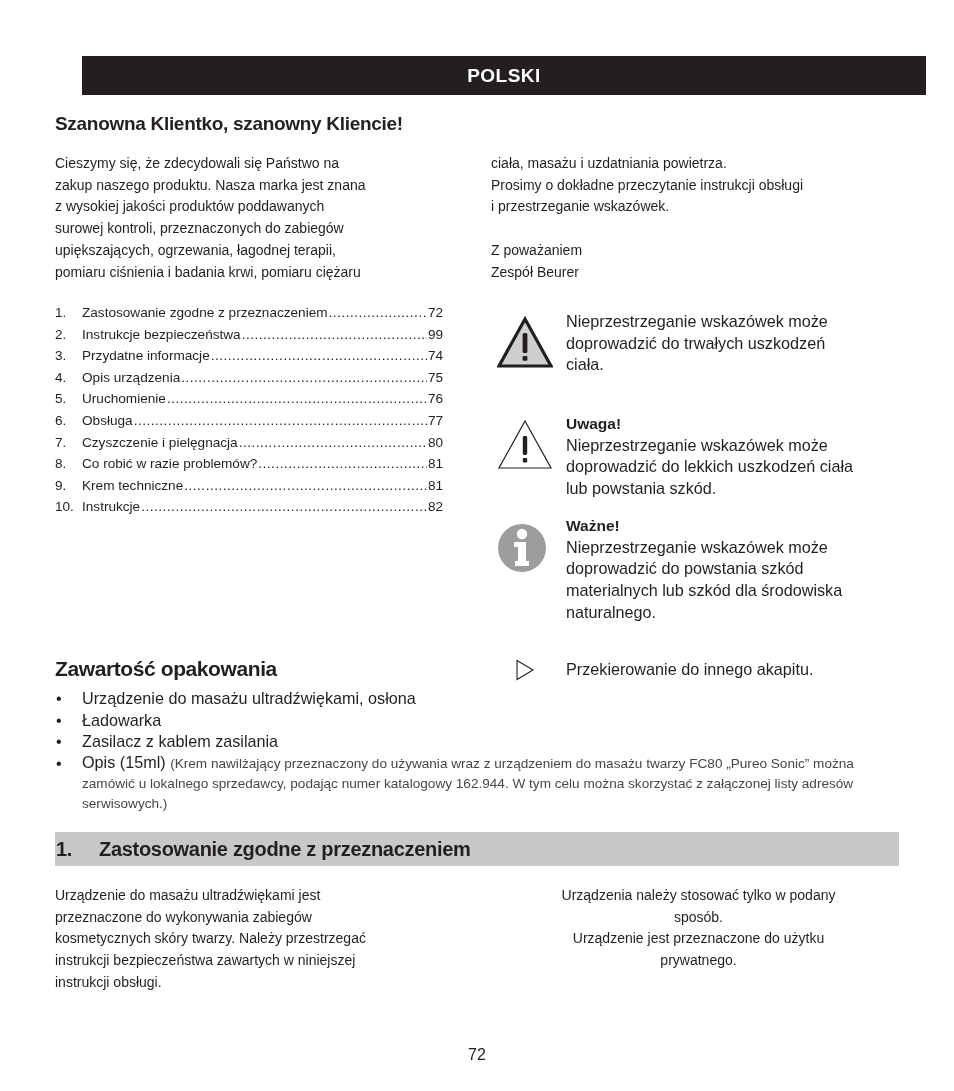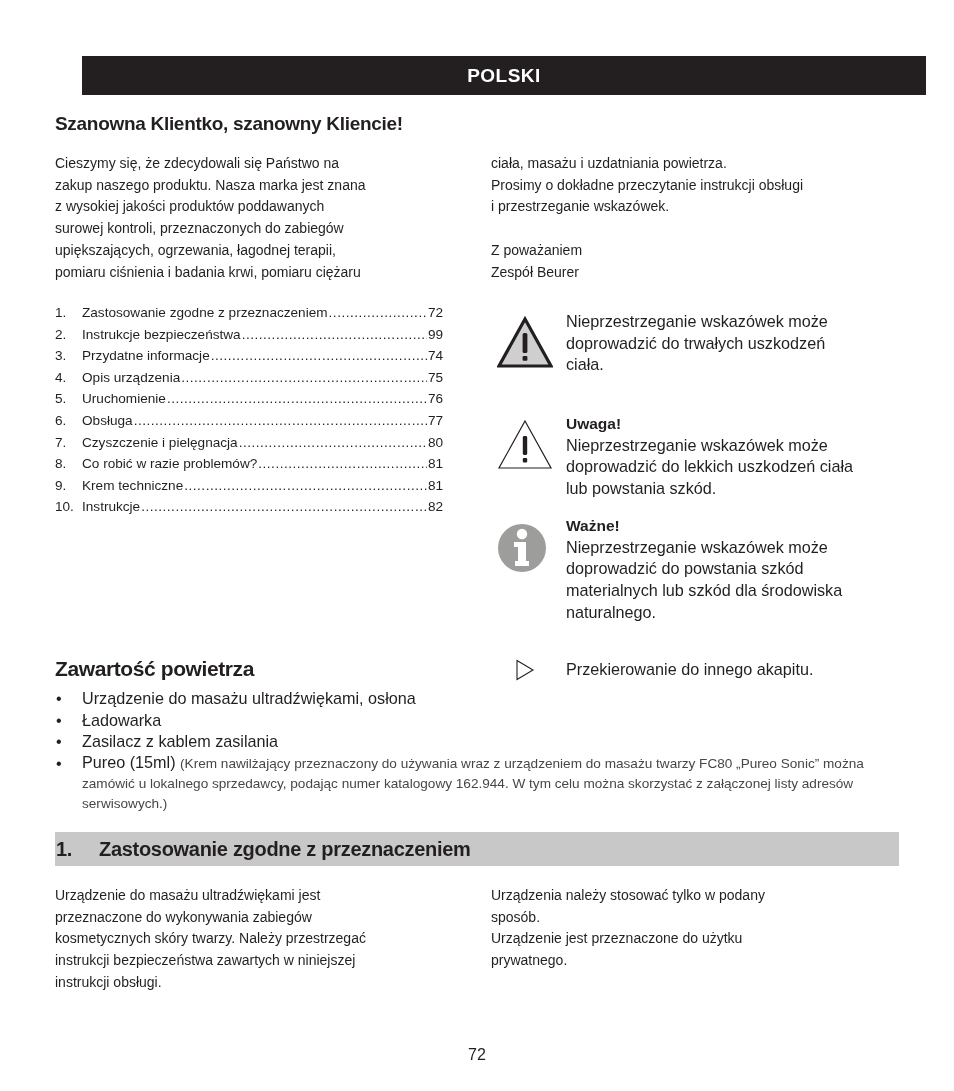--- a/index.html
+++ b/index.html
@@ -58,21 +58,21 @@
     .pack-list .small { font-size: 13.6px; line-height: 19.3px; color: #4a4647; }
 
     .sec-bar {
       position: absolute; left: 55px; top: 832px; width: 844px; height: 34px;
       background: #c8c8c8; font-weight: bold; font-size: 20px; line-height: 35px;
       letter-spacing: -0.3px;
     }
     .sec-bar .num { position: absolute; left: 1px; }
     .sec-bar .title { position: absolute; left: 44px; }
     .sec-left { left: 55px; top: 885px; width: 415px; }
-    .sec-right { left: 491px; top: 885px; width: 415px; }
+    .sec-right { left: 491px; top: 885px; width: 415px; text-align: center; }
     .page-num { position: absolute; left: 0; width: 954px; top: 1046px; text-align: center; font-size: 16px; }
   </style>
 </head>
 <body>
 
 <div class="lang-bar">
   <span>POLSKI</span>
 </div>
 
 <div class="h-greet">Szanowna Klientko, szanowny Kliencie!</div>
@@ -187,34 +187,34 @@
   </svg>
   <div class="ntext">
     <span class="ntitle">Ważne!</span>
     <span class="nbody">Nieprzestrzeganie wskazówek może
 doprowadzić do powstania szkód
 materialnych lub szkód dla środowiska
 naturalnego.</span>
   </div>
 </div>
 
-<div class="h-pack">Zawartość powietrza</div>
+<div class="h-pack">Zawartość opakowania</div>
 
 <div class="ref">
   <svg class="arrow" viewBox="0 0 20 22">
     <polygon points="2,1.5 18,11 2,20.5" fill="none" stroke="#231f20" stroke-width="1.1"></polygon>
   </svg>
   <span class="rtext">Przekierowanie do innego akapitu.</span>
 </div>
 
 <ul class="pack-list">
   <li><span class="bullet">•</span><span>Urządzenie do masażu ultradźwiękami, osłona</span></li>
   <li><span class="bullet">•</span><span>Ładowarka</span></li>
   <li><span class="bullet">•</span><span>Zasilacz z kablem zasilania</span></li>
-  <li style="line-height:19.3px;"><span class="bullet" style="line-height:21.5px;">•</span><span>Pureo (15ml)</span> <span class="small">(Krem nawilżający przeznaczony do używania wraz z urządzeniem do masażu twarzy FC80 „Pureo Sonic” można zamówić u lokalnego sprzedawcy, podając numer katalogowy 162.944. W tym celu można skorzystać z załączonej listy adresów serwisowych.)</span></li>
+  <li style="line-height:19.3px;"><span class="bullet" style="line-height:21.5px;">•</span><span>Opis (15ml)</span> <span class="small">(Krem nawilżający przeznaczony do używania wraz z urządzeniem do masażu twarzy FC80 „Pureo Sonic” można zamówić u lokalnego sprzedawcy, podając numer katalogowy 162.944. W tym celu można skorzystać z załączonej listy adresów serwisowych.)</span></li>
 </ul>
 
 <div class="sec-bar">
   <span class="num">1.</span>
   <span class="title">Zastosowanie zgodne z przeznaczeniem</span>
 </div>
 
 <div class="para sec-left">Urządzenie do masażu ultradźwiękami jest
 przeznaczone do wykonywania zabiegów
 kosmetycznych skóry twarzy. Należy przestrzegać

